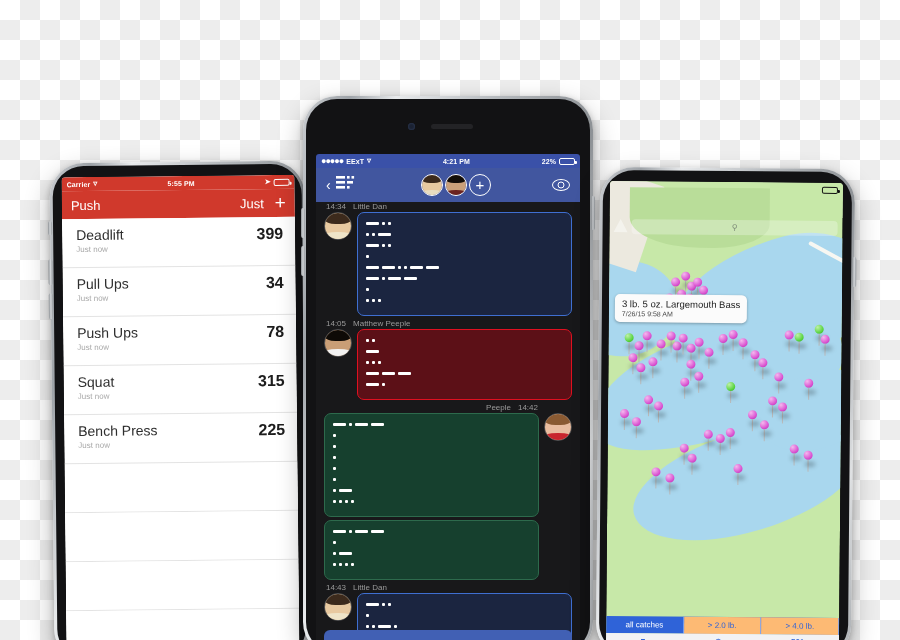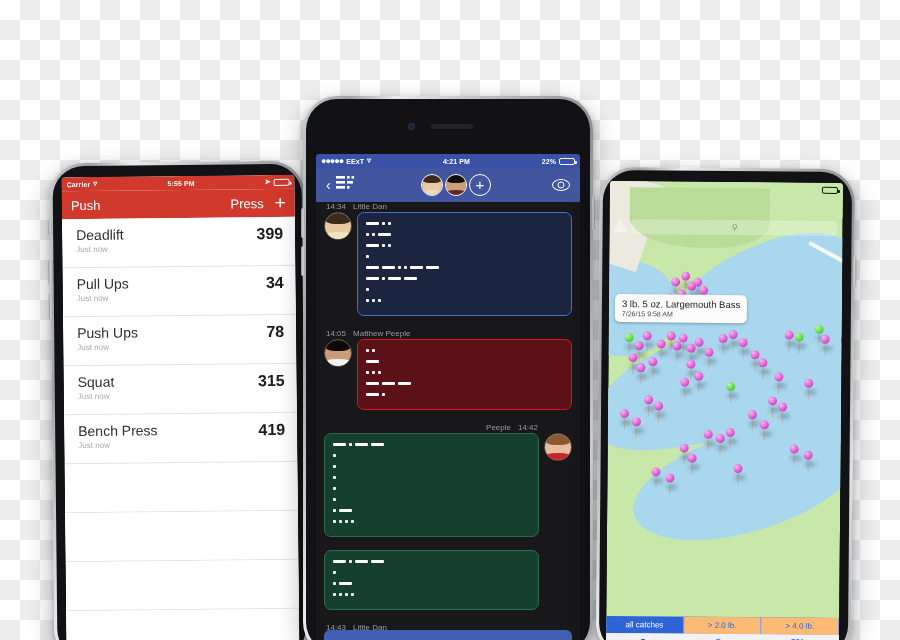--- a/index.html
+++ b/index.html
@@ -110,21 +110,21 @@
   }
   .eye {
     width: 18px; height: 12px; border: 1.5px solid #fff; border-radius: 50%;
     position: relative;
   }
   .eye::after {
     content:''; position:absolute; left:50%; top:50%; transform:translate(-50%,-50%);
     width:5px; height:5px; border-radius:50%; border:1.5px solid #fff;
   }
   .chat-body { background: #18181a; position: absolute; top: 48px; bottom: 0; left: 0; right: 0; }
-  .msg { position: relative; padding: 0 8px 0 8px; margin-bottom: 13px; }
+  .msg { position: relative; padding: 0 8px 0 8px; margin-bottom: 3px; }
   .msg-head {
     display: flex; align-items: baseline; gap: 7px; font-size: 8px;
     color: #9a9a9a; padding-left: 2px; margin-bottom: 1px;
   }
   .msg-head.right { justify-content: flex-end; padding-right: 34px; }
   .msg-row { display: flex; gap: 5px; align-items: flex-start; }
   .msg-row.right { justify-content: flex-end; }
   .ava-lg {
     width: 28px; height: 28px; border-radius: 50%; overflow: hidden;
     flex: none; position: relative; border: 1px solid rgba(255,255,255,.25);
@@ -238,21 +238,21 @@
           <span>5:55 PM</span>
           <div class="sb-right">
             <span style="font-size:7px;">➤</span>
             <span class="battery"><span class="batt-fill" style="width:100%"></span></span>
           </div>
         </div>
 
         <div class="wk-nav">
           <span>Push</span>
           <span style="display:flex; gap:11px; align-items:center;">
-            <span>Press</span>
+            <span>Just</span>
             <span style="font-size:19px; font-weight:300;">+</span>
           </span>
         </div>
 
         <div class="wk-list" id="wk-list">
             <div class="wk-row">
               <div class="wk-name">Deadlift</div>
               <div class="wk-sub">Just now</div>
               <div class="wk-val">399</div>
             </div>
@@ -267,21 +267,21 @@
               <div class="wk-val">78</div>
             </div>
             <div class="wk-row">
               <div class="wk-name">Squat</div>
               <div class="wk-sub">Just now</div>
               <div class="wk-val">315</div>
             </div>
             <div class="wk-row">
               <div class="wk-name">Bench Press</div>
               <div class="wk-sub">Just now</div>
-              <div class="wk-val">419</div>
+              <div class="wk-val">225</div>
             </div>
             <div class="wk-empty"></div>
             <div class="wk-empty"></div>
             <div class="wk-empty"></div>
             <div class="wk-empty"></div>
           </div>
       </div>
     </div>
   </div>
 

